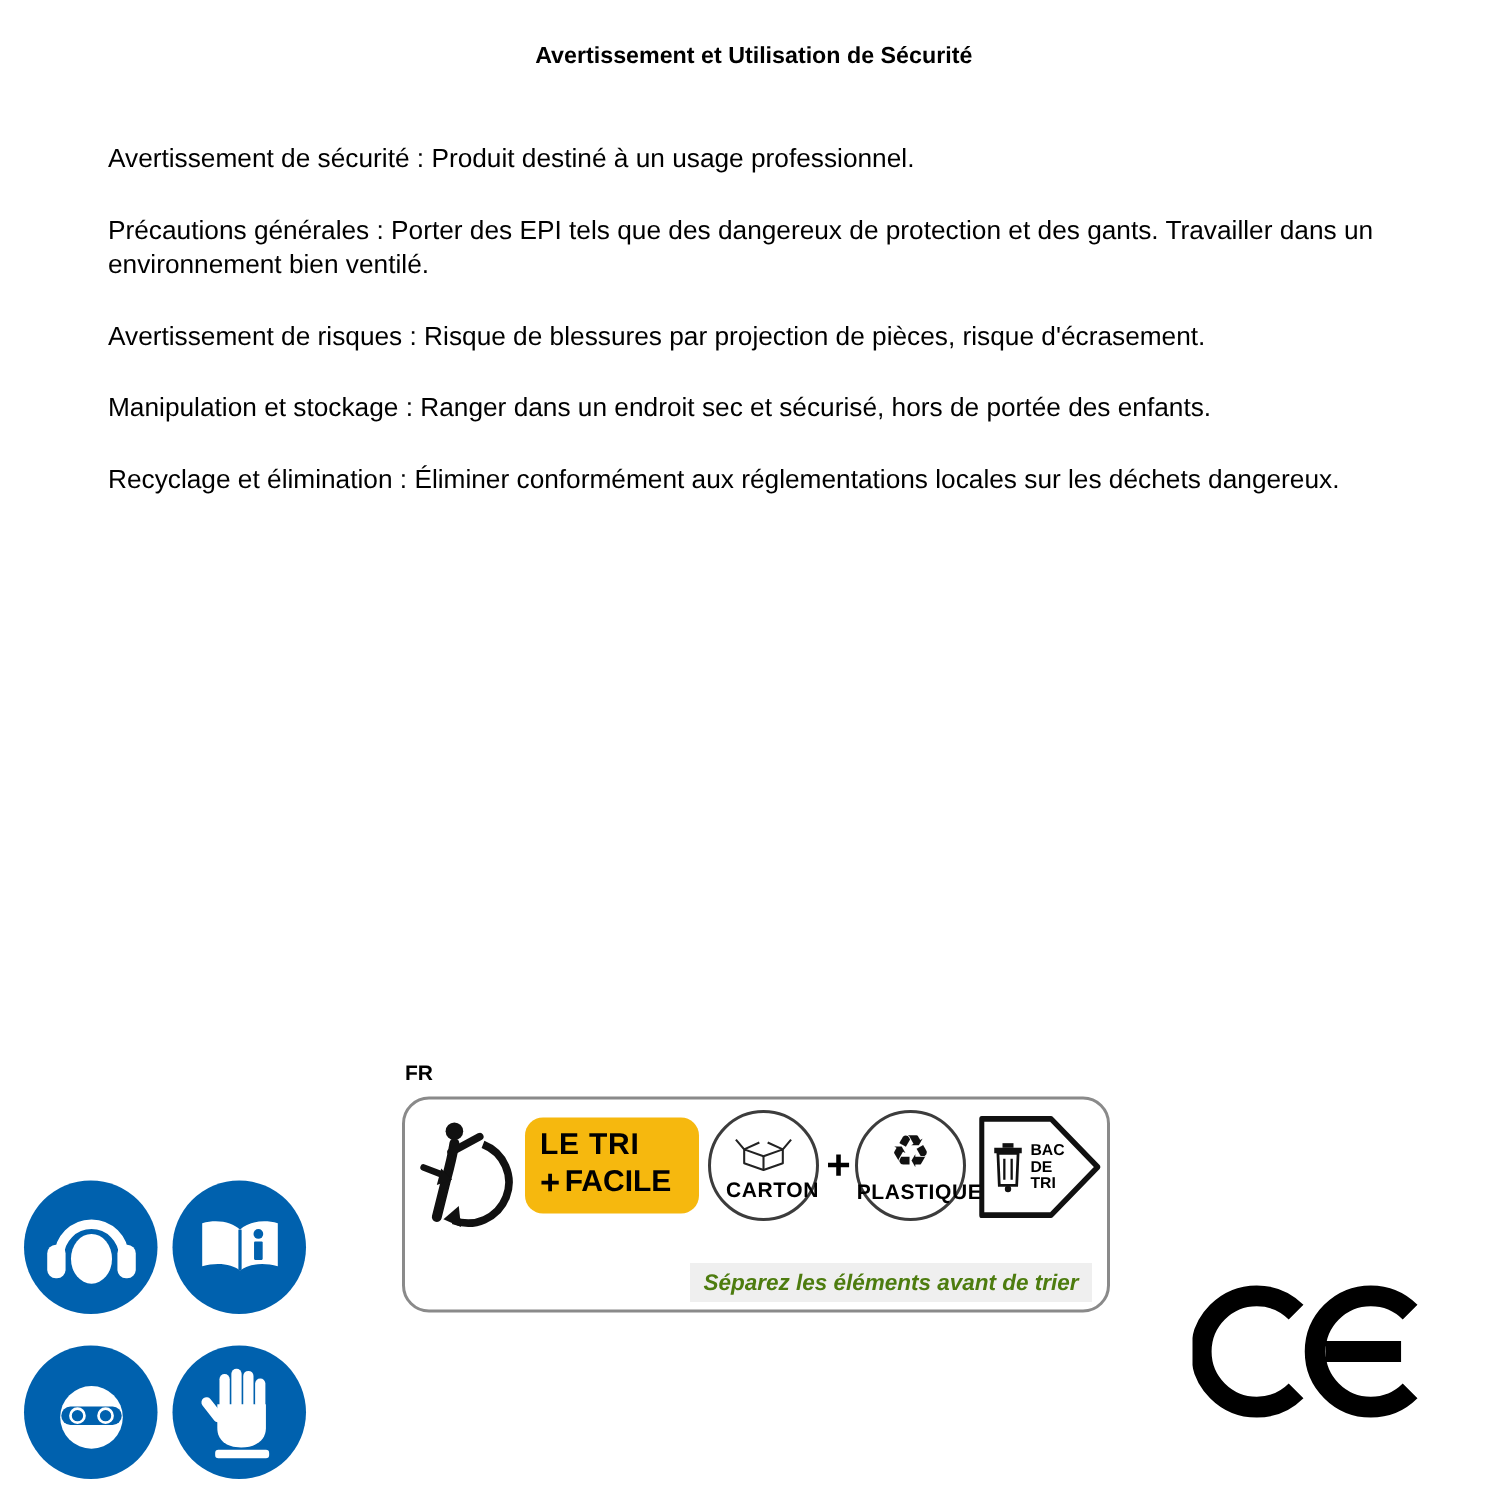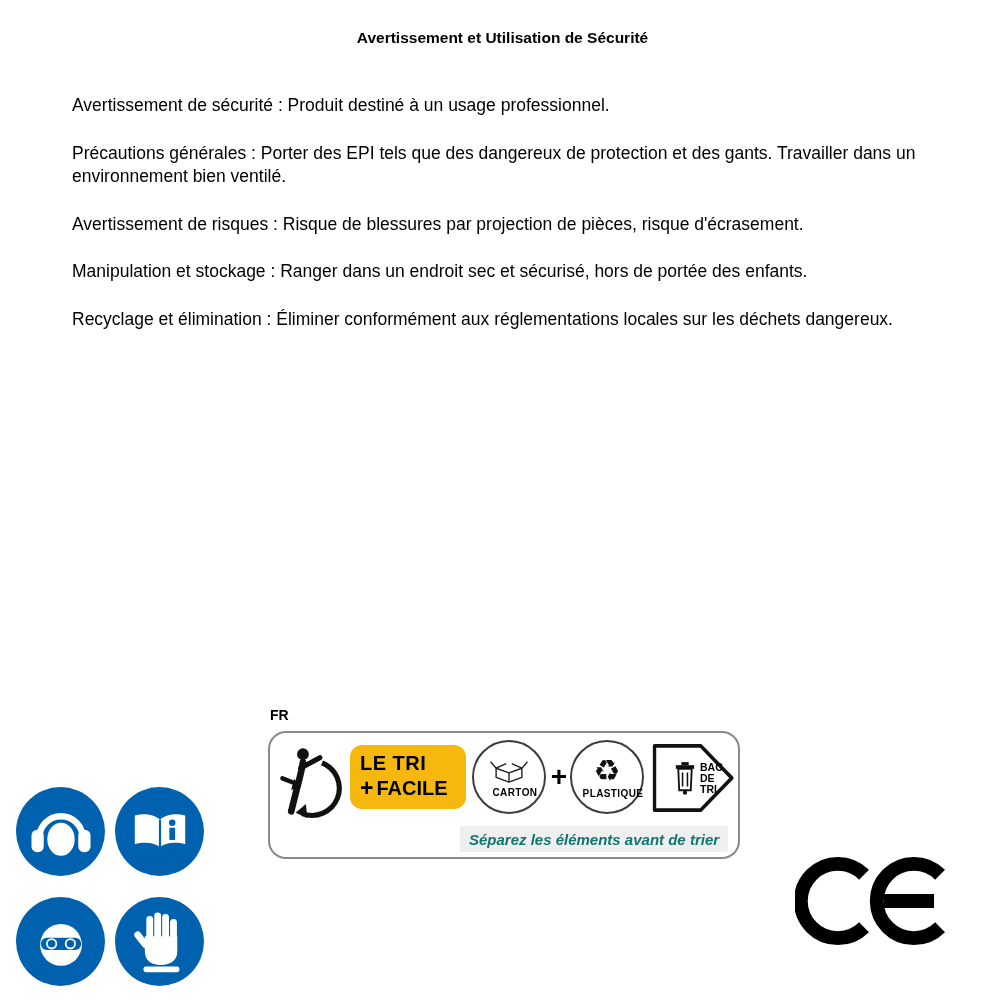--- a/index.html
+++ b/index.html
@@ -15,46 +15,46 @@
   
   .icon-grid{position:absolute;left:16px;top:787px;display:grid;
              grid-template-columns:89px 89px;grid-auto-rows:89px;
              column-gap:10px;row-gap:21px;}
   .msign{width:89px;height:89px;border-radius:50%;background:#0061AE;
          display:flex;align-items:center;justify-content:center;}
   .msign svg{width:72px;height:72px;display:block;}
 
   
   .fr-label{position:absolute;left:270px;top:707px;font-size:14px;font-weight:bold;}
-  .tri-box{position:absolute;left:268px;top:731px;width:472px;height:128px;
+  .tri-box{position:absolute;left:268px;top:731px;width:472px;height:144px;
            border:2px solid #8a8a8a;border-radius:18px;background:#fff;box-sizing:border-box;}
   .triman{position:absolute;left:8px;top:6px;width:66px;height:86px;}
   .tri-pill{position:absolute;left:80px;top:12px;width:116px;height:64px;background:#F6B80E;
             border-radius:12px;display:flex;flex-direction:column;justify-content:center;
             padding-left:10px;box-sizing:border-box;}
   .tri-pill .l1{font-size:20px;font-weight:bold;letter-spacing:.5px;}
   .tri-pill .l2{font-size:20px;font-weight:bold;display:flex;align-items:center;gap:3px;}
   .tri-pill .plus{font-size:23px;font-weight:bold;}
   .mat-circle{position:absolute;top:7px;width:74px;height:74px;border:2px solid #3c3c3c;
               border-radius:50%;background:#fff;display:flex;flex-direction:column;
               align-items:center;justify-content:center;box-sizing:border-box;}
   .mat-circle.carton{left:202px;}
   .mat-circle.plastique{left:300px;}
-  .mat-label{font-size:10px;font-weight:bold;letter-spacing:.4px;margin-top:1px;margin-left:12px;}
+  .mat-label{font-size:14px;font-weight:bold;letter-spacing:.4px;margin-top:1px;margin-left:12px;}
   .recycle-glyph{font-family:"DejaVu Sans",sans-serif;font-size:30px;line-height:32px;color:#111;}
   .plus-mid{position:absolute;left:277px;top:28px;width:24px;text-align:center;
             font-size:28px;font-weight:bold;}
   .bac-arrow{position:absolute;left:382px;top:10px;width:84px;height:70px;}
   .bac-arrow > svg{position:absolute;inset:0;width:100%;height:100%;}
-  .bac-inner{position:absolute;inset:0;display:flex;align-items:center;gap:4px;padding-left:22px;box-sizing:border-box;}
+  .bac-inner{position:absolute;inset:0;display:flex;align-items:center;gap:4px;padding-left:9px;box-sizing:border-box;}
   .bac-inner svg{width:22px;height:46px;flex:0 0 auto;}
   .bac-text div{font-size:10.5px;font-weight:bold;line-height:11px;}
   .separe{position:absolute;right:10px;bottom:5px;width:268px;height:26px;background:#efefef;
           display:flex;align-items:center;justify-content:center;
-          font-style:italic;font-weight:bold;font-size:15px;color:#0f766e;}
+          font-style:italic;font-weight:bold;font-size:15px;color:#4d7c0f;}
 
   
   .responsible{position:absolute;left:240px;top:872px;width:520px;text-align:center;
                font-size:15.5px;font-weight:bold;line-height:20.5px;}
 
   
   .ce{position:absolute;left:795px;top:854px;width:165px;height:94px;}
   .ce svg{width:100%;height:100%;display:block;}
 </style>
 </head>

